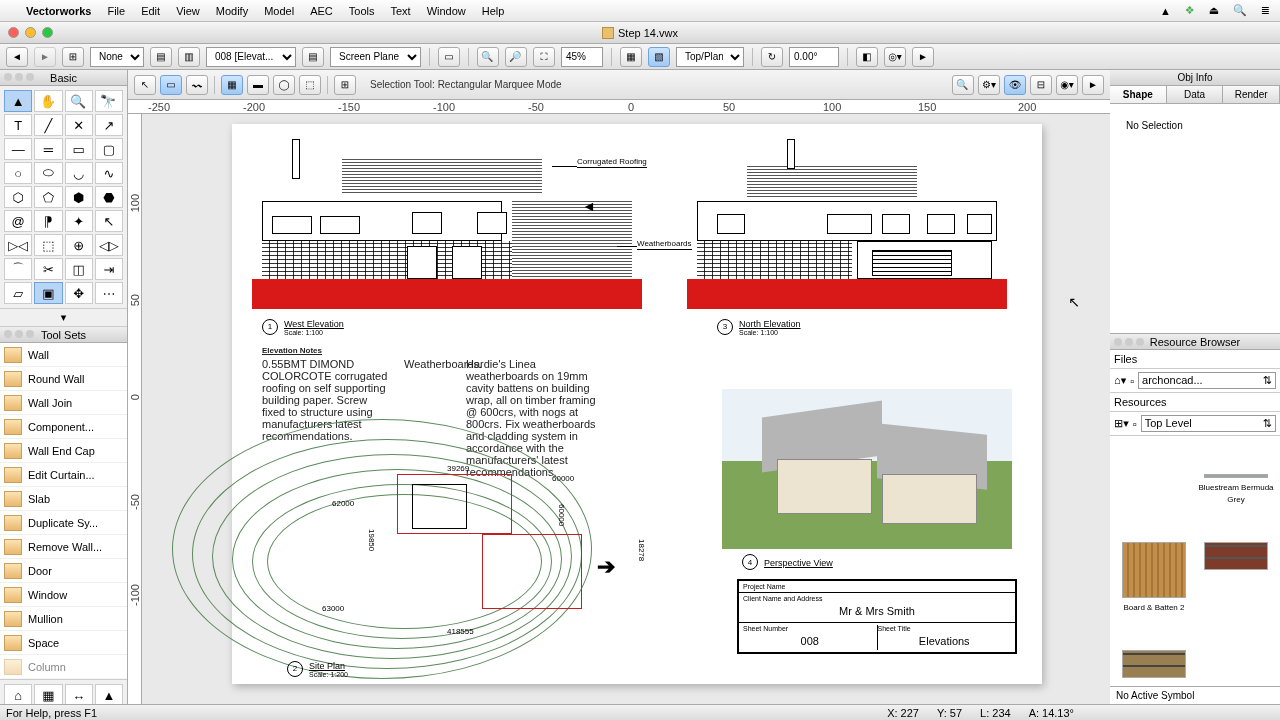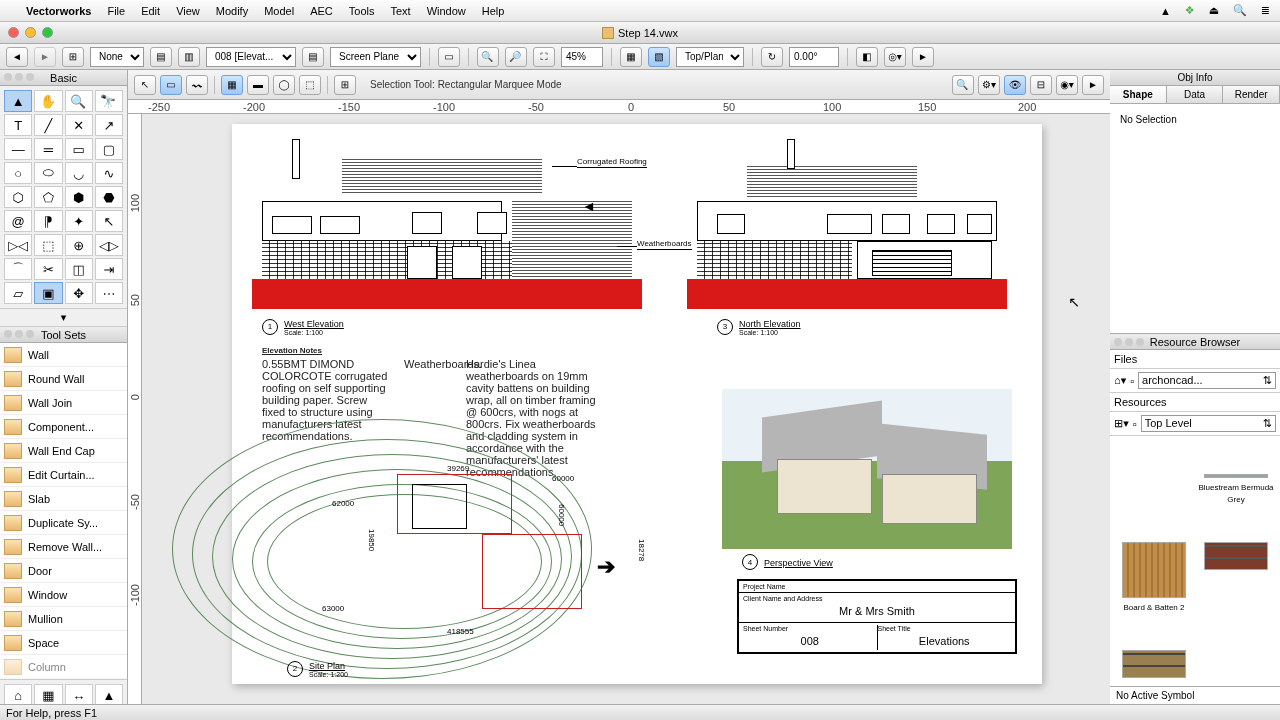--- a/index.html
+++ b/index.html
@@ -63,21 +63,21 @@
 .tblock .lab{font-size:7px;}
 .tblock .val{font-size:11px; text-align:center; padding:3px 0;}
 .tblock .split{display:flex;}
 .tblock .split>div{flex:1; border-right:1px solid #000;}
 .tblock .split>div:last-child{border-right:none;}
 .right-col { width:170px; display:flex; flex-direction:column;}
 .oi-head { height:16px; background:linear-gradient(#eee,#d5d5d5); border-bottom:1px solid #aaa; text-align:center; line-height:16px; font-size:10px;}
 .oi-tabs { display:flex; border-bottom:1px solid #aaa;}
 .oi-tab { flex:1; padding:3px 0; text-align:center; background:linear-gradient(#f8f8f8,#ddd); border-right:1px solid #aaa; font-size:10px;}
 .oi-tab.active { background:linear-gradient(#fff,#eee); font-weight:bold;}
-.oi-body { flex:1; background:#fff; padding:10px; font-size:10px;}
+.oi-body { flex:1; background:#fff; padding:16px; font-size:10px;}
 .rb { border-top:1px solid #aaa;}
 .rb-sec { padding:3px 4px; border-bottom:1px solid #ccc; font-size:10px; display:flex; align-items:center; gap:4px;}
 .rb-sec .dd { flex:1; border:1px solid #999; background:#fff; padding:1px 3px; font-size:9px; display:flex; justify-content:space-between;}
 .rb-thumbs { display:grid; grid-template-columns:1fr 1fr; gap:6px; padding:6px; background:#fff;}
 .rb-th { text-align:center;margin-top:32px;}
 .rb-th .sw { width:64px; height:56px; margin:0 auto 2px; border:1px solid #aaa;}
 .sw.wood1{background:repeating-linear-gradient(90deg,#a68650,#a68650 3px,#8c6b3b 3px,#8c6b3b 4px);}
 .sw.wood2{background:repeating-linear-gradient(90deg,#c28f4b,#c28f4b 4px,#a87538 4px,#a87538 6px);}
 .sw.brick1{background:repeating-linear-gradient(0deg,#7d3b2c 0 10px,#555 10px 12px), repeating-linear-gradient(90deg,transparent 0 16px,#555 16px 18px);}
 .sw.brick2{background:repeating-linear-gradient(0deg,#9a8050 0 10px,#444 10px 12px), repeating-linear-gradient(90deg,transparent 0 24px,#444 24px 26px);}
@@ -492,13 +492,19 @@
             <div class="sw brick2" style="height:28px"></div>
           </div>
       </div>
       <div class="rb-foot">No Active Symbol</div>
     </div>
   </div>
 </div>
 
 <div class="statusbar">
   <span>For Help, press F1</span>
+  <div class="m">
+    <span>X: 227</span>
+    <span>Y: 57</span>
+    <span>L: 234</span>
+    <span>A: 14.13°</span>
+  </div>
 </div>
 
 </body></html>

